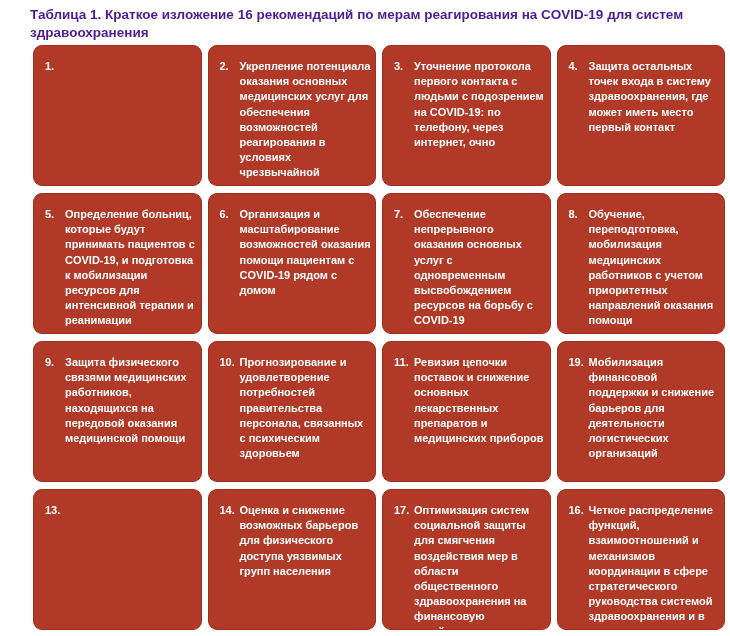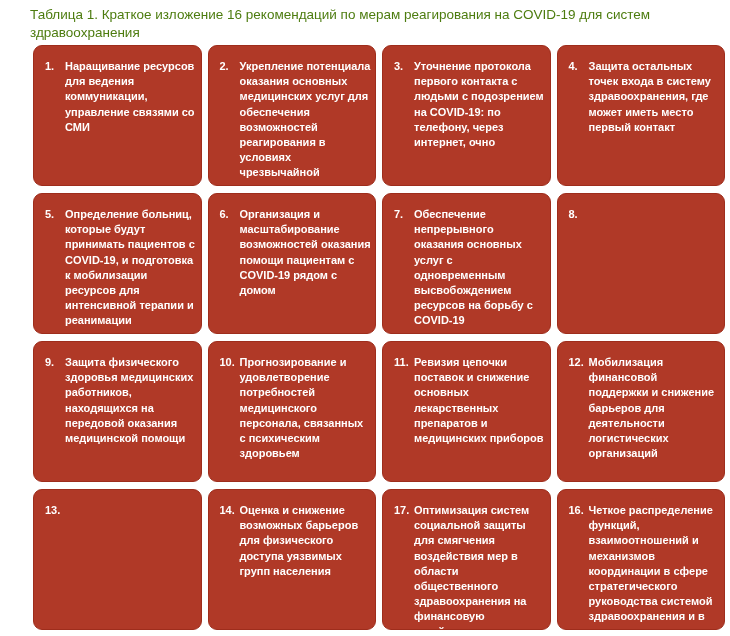--- a/index.html
+++ b/index.html
@@ -10,23 +10,23 @@
     height: 636px;
     font-family: "Liberation Sans", sans-serif;
     position: relative;
     overflow: hidden;
   }
   .page-title {
     position: absolute;
     left: 30px;
     top: 6px;
     width: 670px;
-    color: #4d7c0f;
+    color: #4c1d95;
     font-size: 13.5px;
-    font-weight: 400;
+    font-weight: 700;
     line-height: 1.35;
   }
   .grid {
     position: absolute;
     left: 33px;
     top: 45px;
     width: 692px;
     display: grid;
     grid-template-columns: repeat(4, 1fr);
     grid-auto-rows: 141px;
@@ -58,21 +58,20 @@
   }
 </style>
 </head>
 <body>
 
 <div class="page-title">Таблица 1. Краткое изложение 16 рекомендаций по мерам реагирования на COVID-19 для систем здравоохранения</div>
 
 <div class="grid">
   <div class="card">
     <span class="num">1.</span>
-    <span class="txt">Наращивание ресурсов для ведения коммуникации, управление связями со СМИ</span>
   </div>
   <div class="card">
     <span class="num">2.</span>
     <span class="txt">Укрепление потенциала оказания основных медицинских услуг для обеспечения возможностей реагирования в условиях чрезвычайной ситуации</span>
   </div>
   <div class="card">
     <span class="num">3.</span>
     <span class="txt">Уточнение протокола первого контакта с людьми с подозрением на COVID-19: по телефону, через интернет, очно</span>
   </div>
   <div class="card">
@@ -86,35 +85,36 @@
   <div class="card">
     <span class="num">6.</span>
     <span class="txt">Организация и масштабирование возможностей оказания помощи пациентам с COVID-19 рядом с домом</span>
   </div>
   <div class="card">
     <span class="num">7.</span>
     <span class="txt">Обеспечение непрерывного оказания основных услуг с одновременным высвобождением ресурсов на борьбу с COVID-19</span>
   </div>
   <div class="card">
     <span class="num">8.</span>
+    <span class="txt">Обучение, переподготовка, мобилизация медицинских работников с учетом приоритетных направлений оказания помощи</span>
   </div>
   <div class="card">
     <span class="num">9.</span>
-    <span class="txt">Защита физического здоровья медицинских работников, находящихся на передовой оказания медицинской помощи</span>
+    <span class="txt">Защита физического связями медицинских работников, находящихся на передовой оказания медицинской помощи</span>
   </div>
   <div class="card">
     <span class="num">10.</span>
-    <span class="txt">Прогнозирование и удовлетворение потребностей медицинского персонала, связанных с психическим здоровьем</span>
+    <span class="txt">Прогнозирование и удовлетворение потребностей правительства персонала, связанных с психическим здоровьем</span>
   </div>
   <div class="card">
     <span class="num">11.</span>
     <span class="txt">Ревизия цепочки поставок и снижение основных лекарственных препаратов и медицинских приборов</span>
   </div>
   <div class="card">
-    <span class="num">12.</span>
+    <span class="num">19.</span>
     <span class="txt">Мобилизация финансовой поддержки и снижение барьеров для деятельности логистических организаций</span>
   </div>
   <div class="card">
     <span class="num">13.</span>
   </div>
   <div class="card">
     <span class="num">14.</span>
     <span class="txt">Оценка и снижение возможных барьеров для физического доступа уязвимых групп населения</span>
   </div>
   <div class="card">

